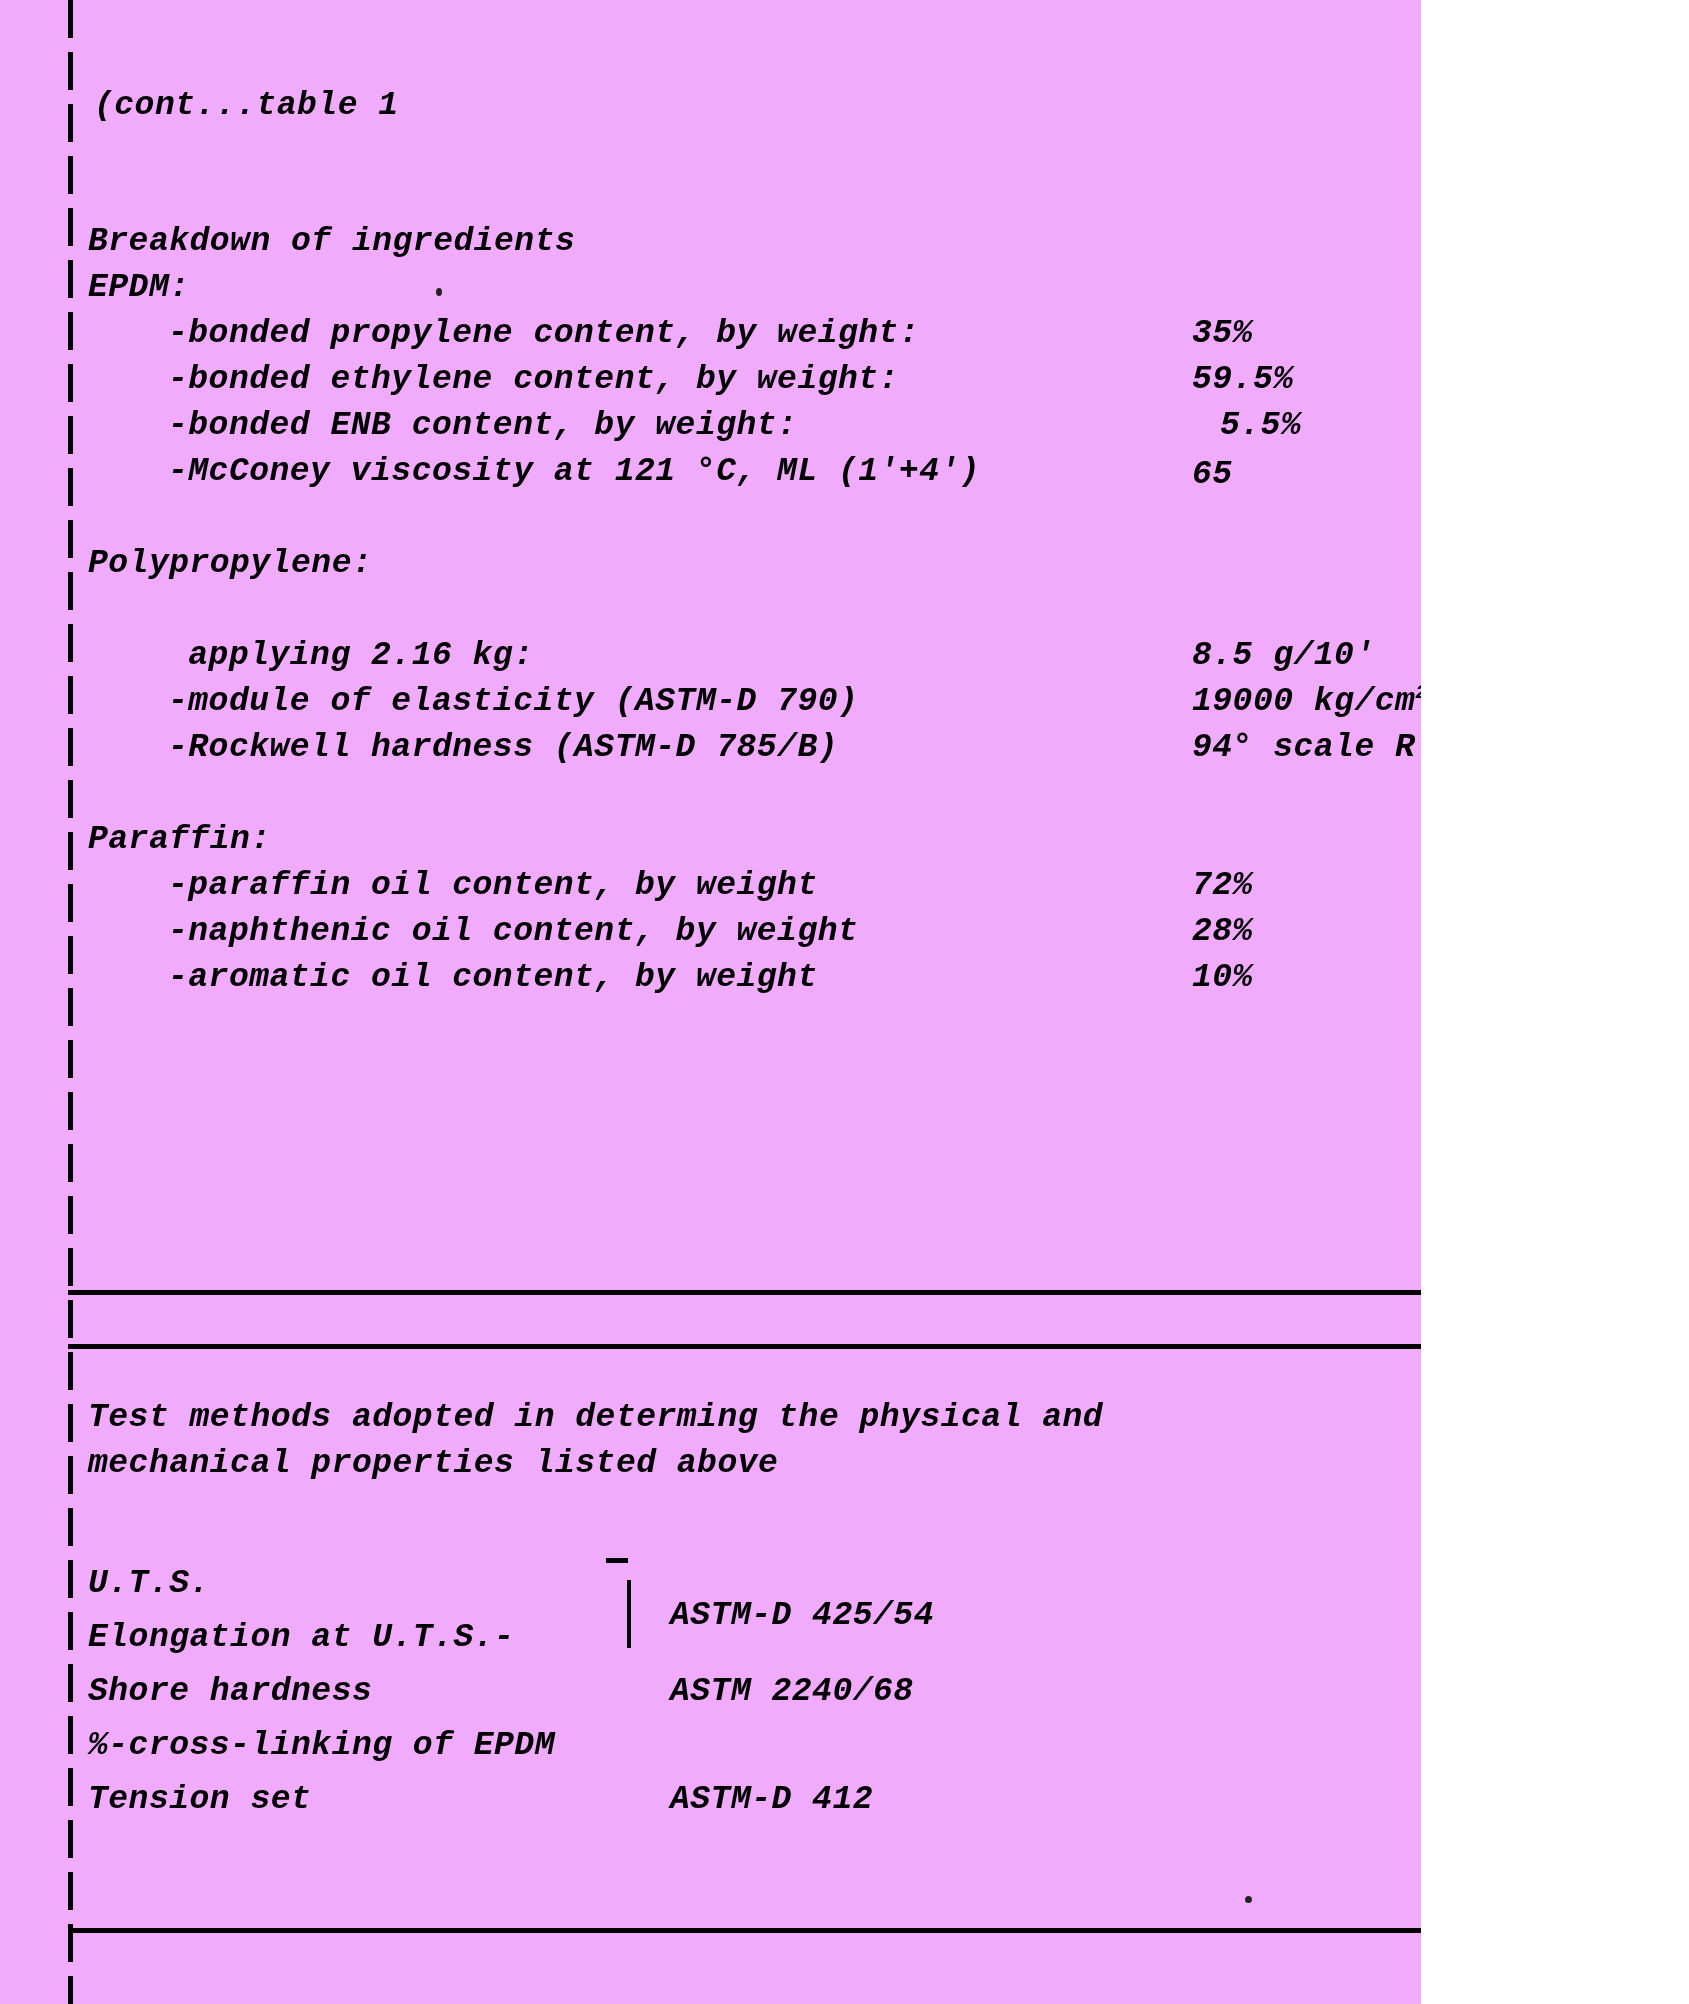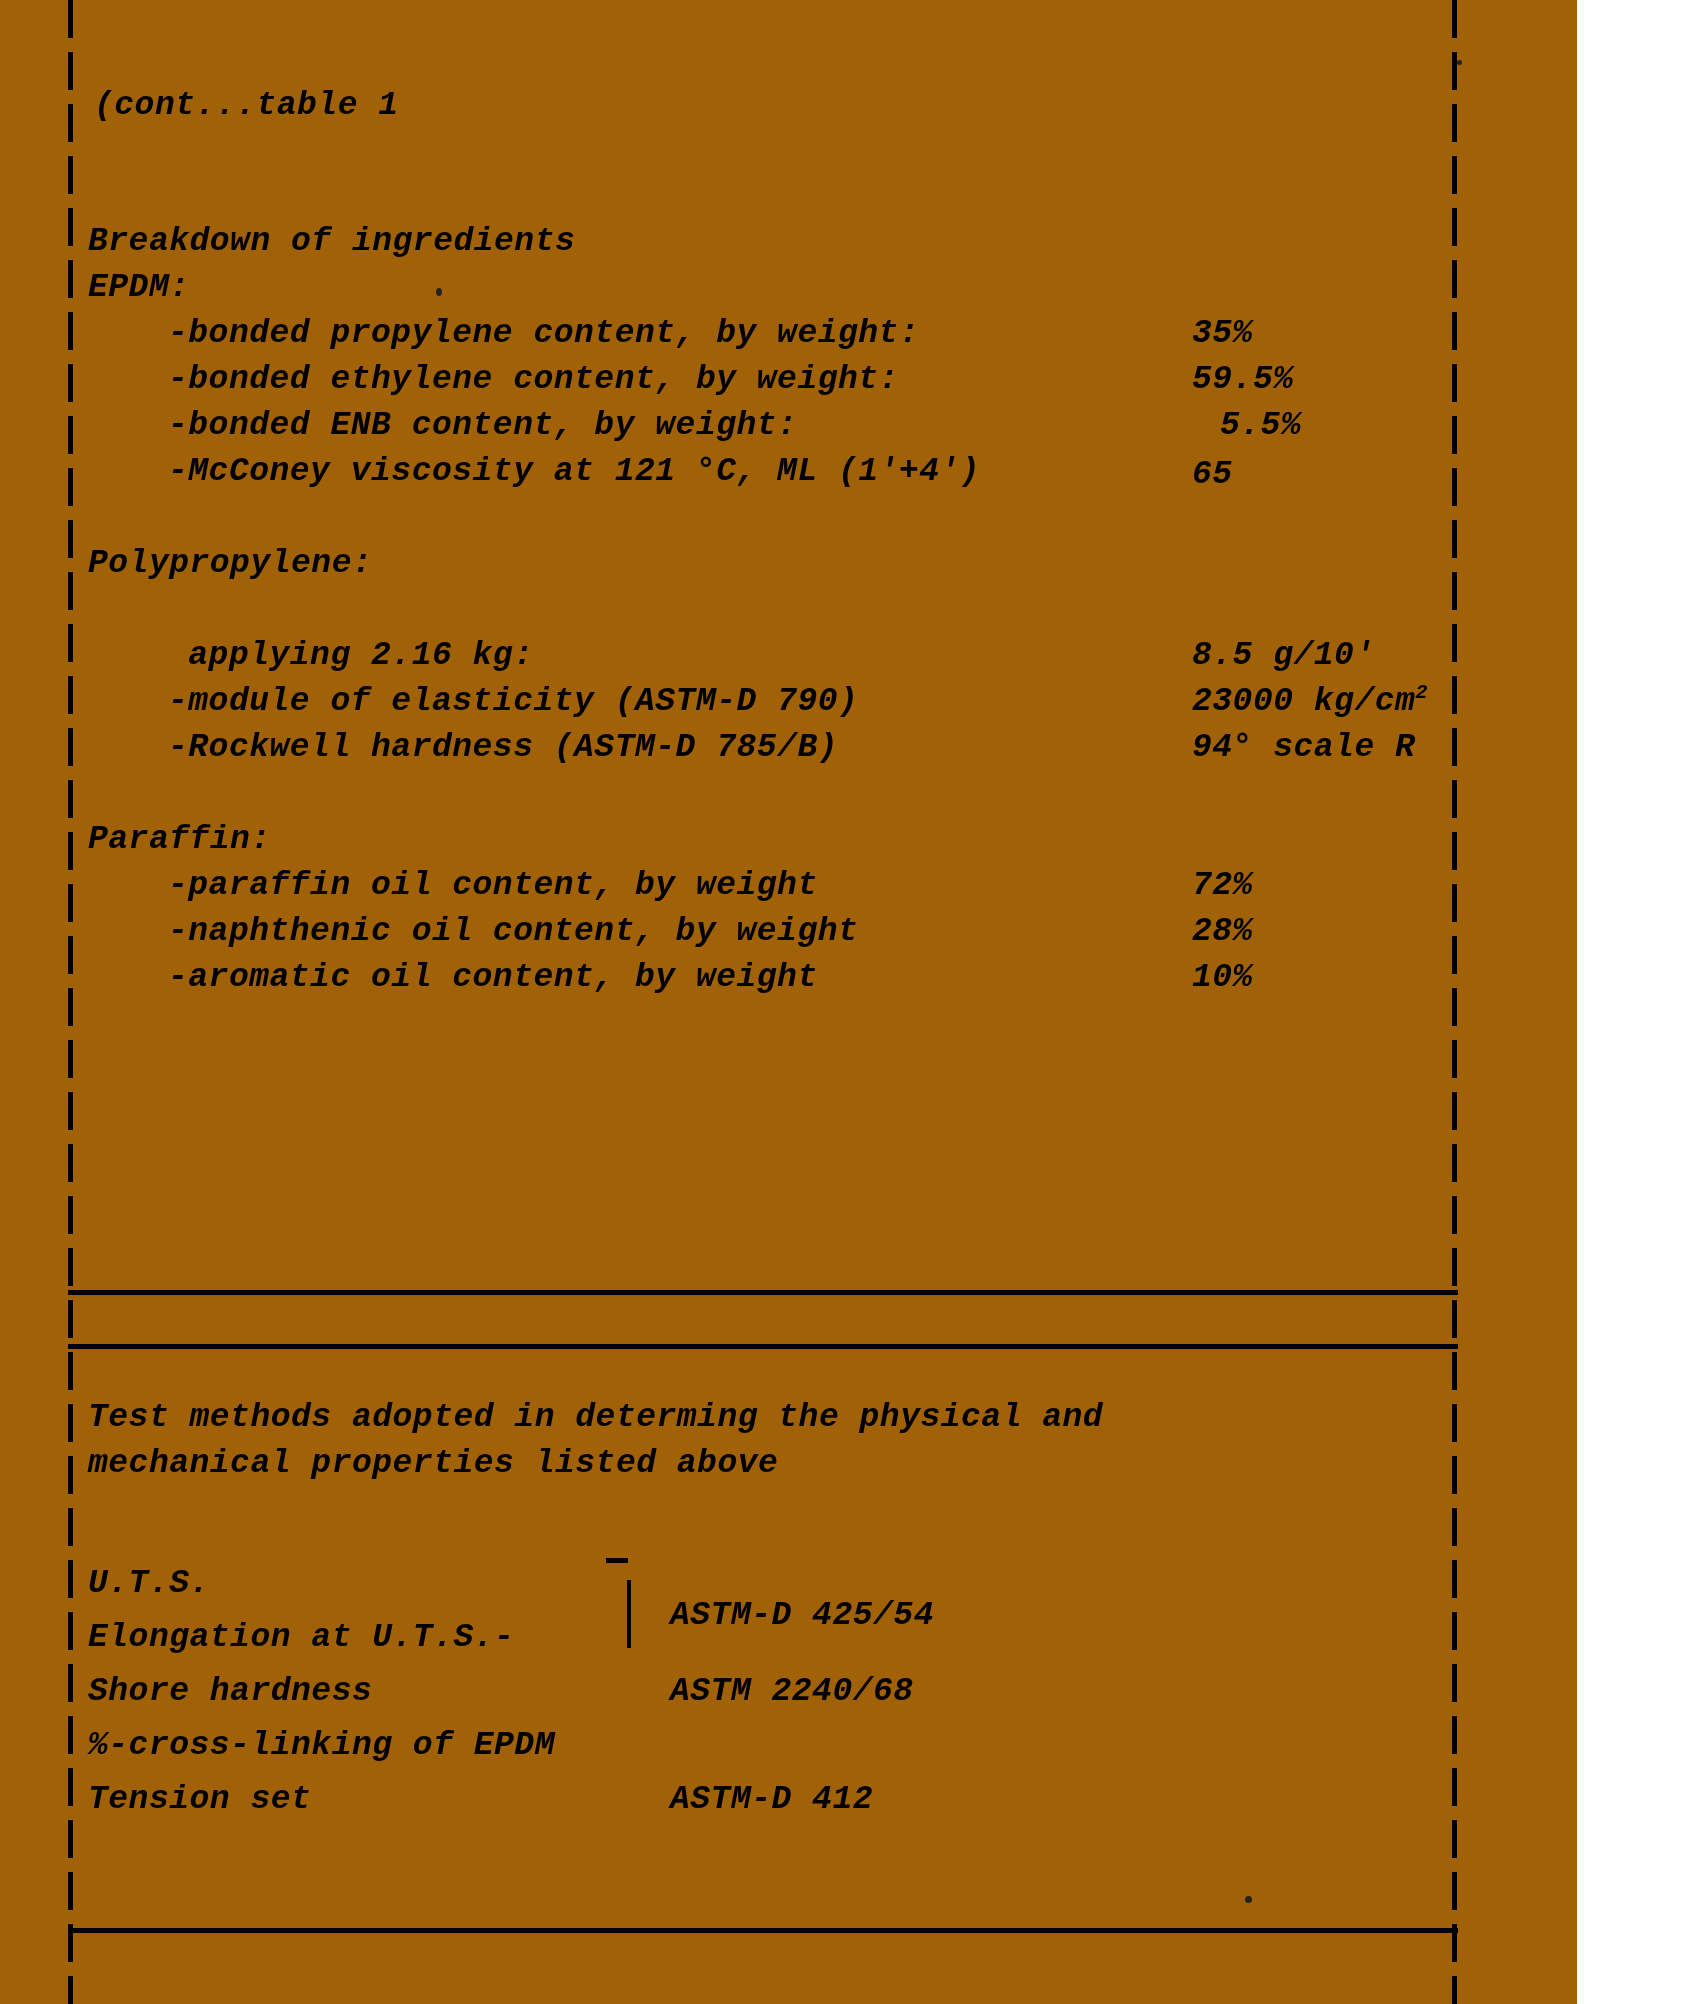--- a/index.html
+++ b/index.html
@@ -7,23 +7,23 @@
     margin: 0;
     padding: 0;
     background: #ffffff;
   }
   body {
     font-family: "Liberation Mono", "DejaVu Sans Mono", monospace;
     color: #000000;
   }
   .page {
     position: relative;
-    width: 1577px;
+    width: 1421px;
     height: 2004px;
-    background: #a16207;
+    background: #f0abfc;
     overflow: hidden;
   }
   .rail-col {
     position: absolute;
     top: 0;
     width: 5px;
     height: 100%;
     background-image:
       repeating-linear-gradient(
         to bottom,
@@ -133,21 +133,21 @@
   <div class="row" style="left:168px; top:449px;">-McConey viscosity at 121 °C, ML (1'+4')</div>
   <div class="val" style="left:1192px; top:452px;">65</div>
 
   <div class="txt" style="left:88px; top:541px;">Polypropylene:</div>
 
 
   <div class="row" style="left:168px; top:633px;"> applying 2.16 kg:</div>
   <div class="val" style="left:1192px; top:633px;">8.5 g/10'</div>
 
   <div class="row" style="left:168px; top:679px;">-module of elasticity (ASTM-D 790)</div>
-  <div class="val" style="left:1192px; top:679px;"><span>23000 kg/cm</span><sup>2</sup></div>
+  <div class="val" style="left:1192px; top:679px;"><span>19000 kg/cm</span><sup>2</sup></div>
 
   <div class="row" style="left:168px; top:725px;">-Rockwell hardness (ASTM-D 785/B)</div>
   <div class="val" style="left:1192px; top:725px;">94° scale R</div>
 
   <div class="txt" style="left:88px; top:817px;">Paraffin:</div>
 
   <div class="row" style="left:168px; top:863px;">-paraffin oil content, by weight</div>
   <div class="val" style="left:1192px; top:863px;">72%</div>
 
   <div class="row" style="left:168px; top:909px;">-naphthenic oil content, by weight</div>

